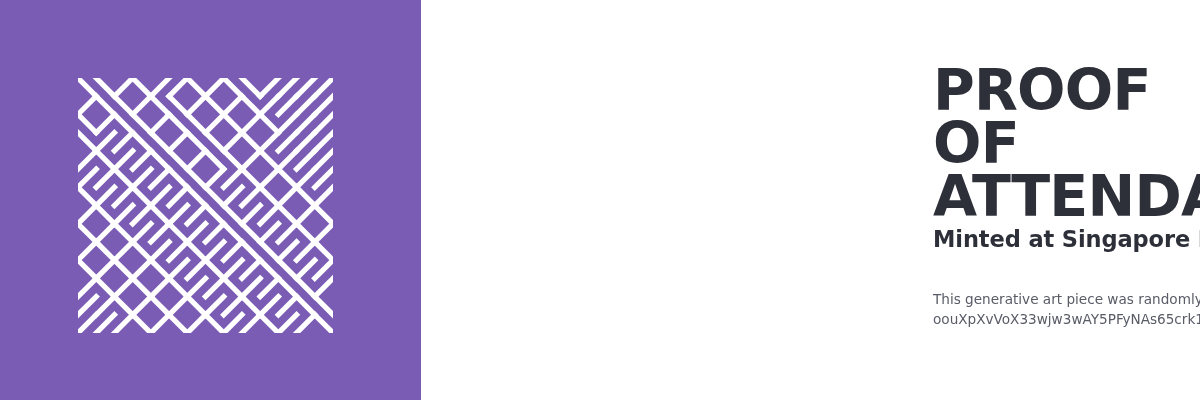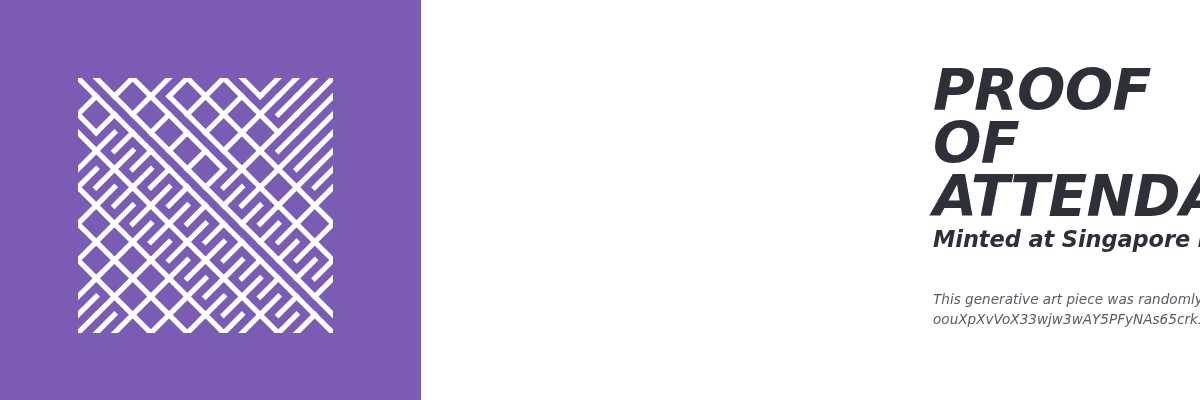--- a/index.html
+++ b/index.html
@@ -14,21 +14,20 @@
     background: #ffffff;
     font-family: "Liberation Sans", sans-serif;
     -webkit-font-smoothing: antialiased;
   }
   #certificate {
     position: relative;
     width: 1176px;
     height: 400px;
     display: flex;
     background: #ffffff;
-    font-style: italic;
   }
   
   #art-panel {
     position: relative;
     width: 421px;
     height: 400px;
     flex: 0 0 421px;
     background: #7a5cb4;
     overflow: hidden;
   }

